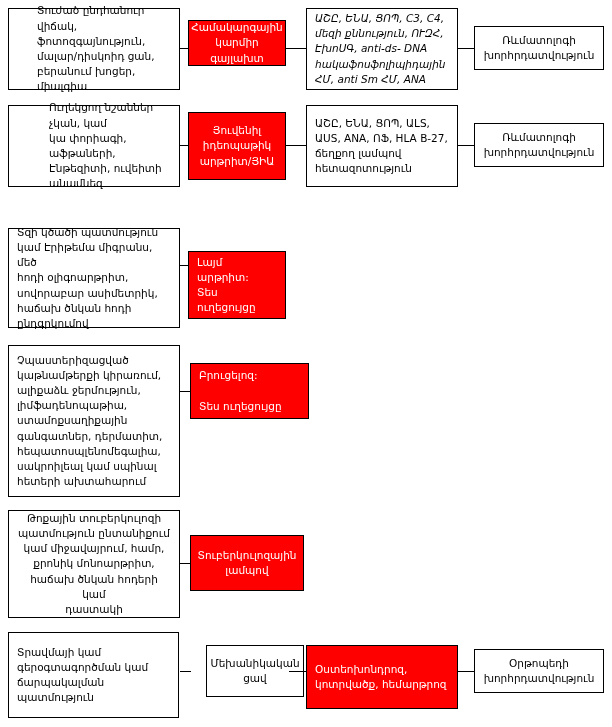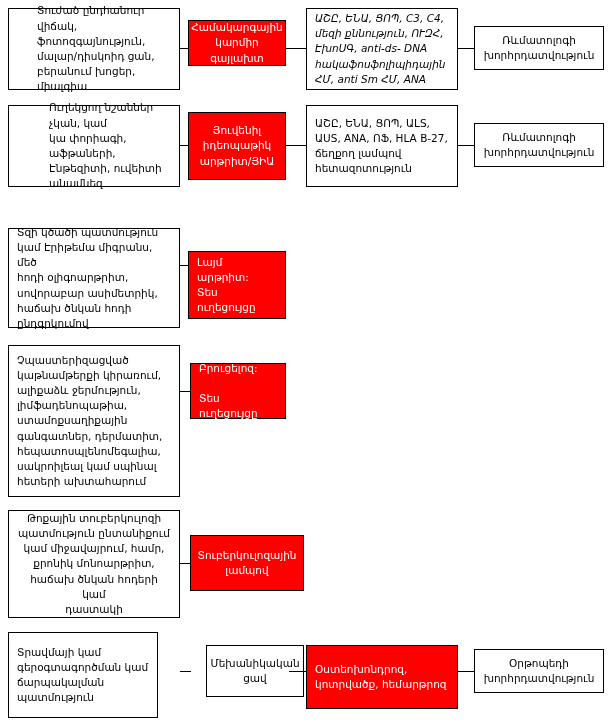--- a/index.html
+++ b/index.html
@@ -110,35 +110,35 @@
   <div class="node left" style="left:8px; top:345px; width:172px; height:152px;">Չպաստերիզացված
 կաթնամթերքի կիրառում,
 ալիքաձև ջերմություն,
 լիմֆադենոպաթիա,
 ստամոքսաղիքային
 գանգատներ, դերմատիտ,
 հեպատոսպլենոմեգալիա,
 սակրոիլեալ կամ սպինալ
 հետերի ախտահարում</div>
   <div class="edge h" style="left:180px; top:391px; width:10px;"></div>
-  <div class="node red left" style="left:190px; top:363px; width:96px; height:56px;">Բրուցելոզ:
+  <div class="node red left" style="left:190px; top:363px; width:119px; height:56px;">Բրուցելոզ:
 
 Տես ուղեցույցը</div>
 
   <div class="node left" style="left:8px; top:510px; width:172px; height:108px;text-align:center;">Թոքային տուբերկուլոզի
 պատմություն ընտանիքում
 կամ միջավայրում, համր,
 քրոնիկ մոնոարթրիտ,
 հաճախ ծնկան հոդերի կամ
 դաստակի</div>
   <div class="edge h" style="left:180px; top:563px; width:10px;"></div>
   <div class="node red center" style="left:190px; top:535px; width:114px; height:56px;">Տուբերկուլոզային
 լամպով</div>
 
-  <div class="node left" style="left:8px; top:632px; width:150px; height:86px;">Տրավմայի կամ
+  <div class="node left" style="left:8px; top:632px; width:171px; height:86px;">Տրավմայի կամ
 գերօգտագործման կամ
 ճարպակալման
 պատմություն</div>
   <div class="edge h" style="left:180px; top:671px; width:11px;"></div>
   <div class="node center" style="left:206px; top:645px; width:98px; height:52px;">Մեխանիկական
 ցավ</div>
   <div class="edge h" style="left:289px; top:671px; width:17px;"></div>
   <div class="node red left" style="left:306px; top:645px; width:152px; height:64px;">Օստեոխոնդրոզ,
 կոտրվածք, հեմարթրոզ</div>
   <div class="edge h" style="left:458px; top:671px; width:16px;"></div>

